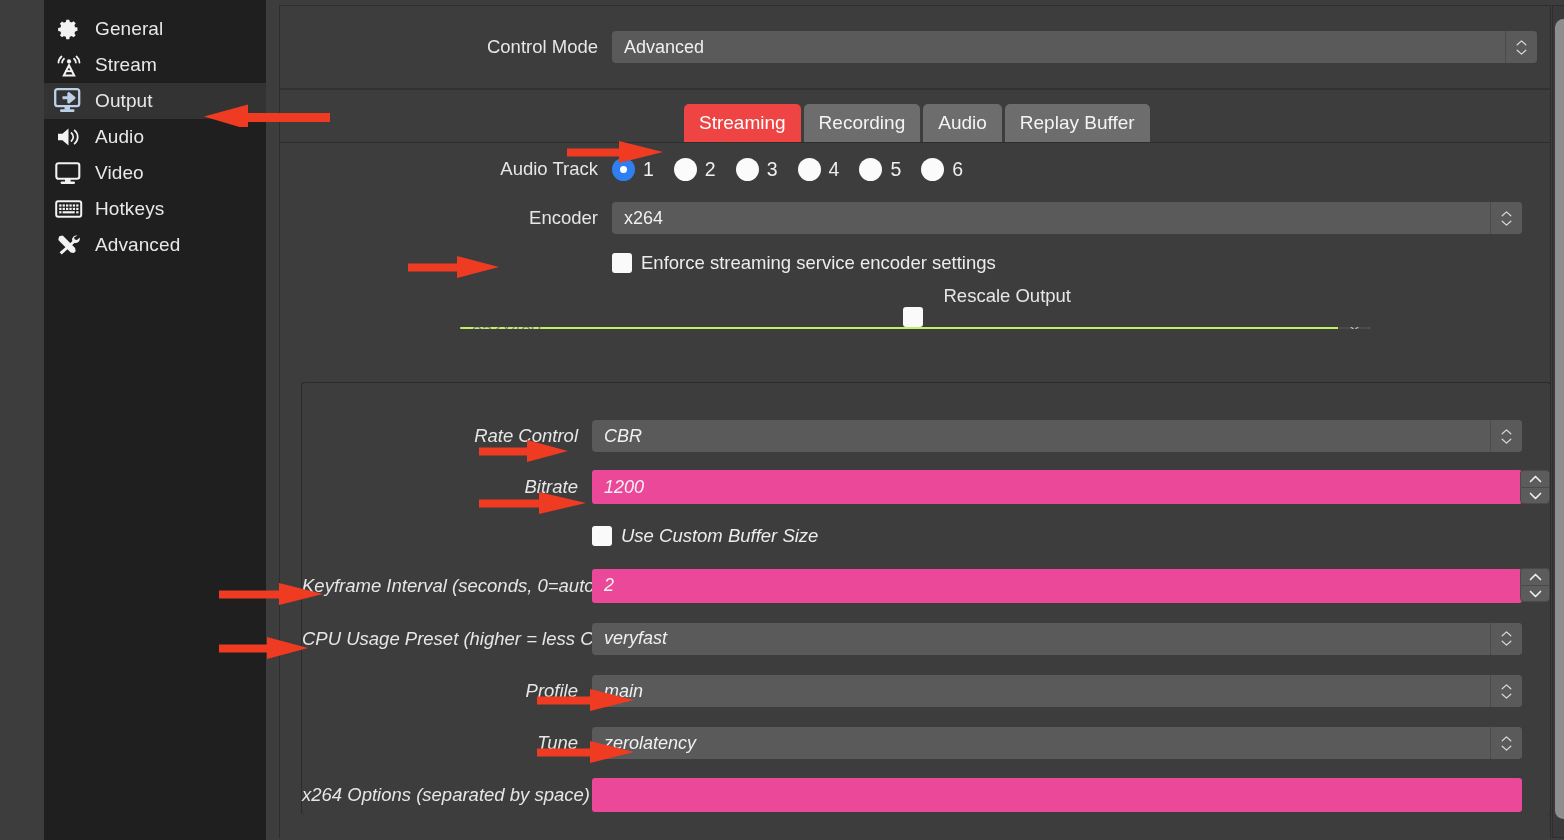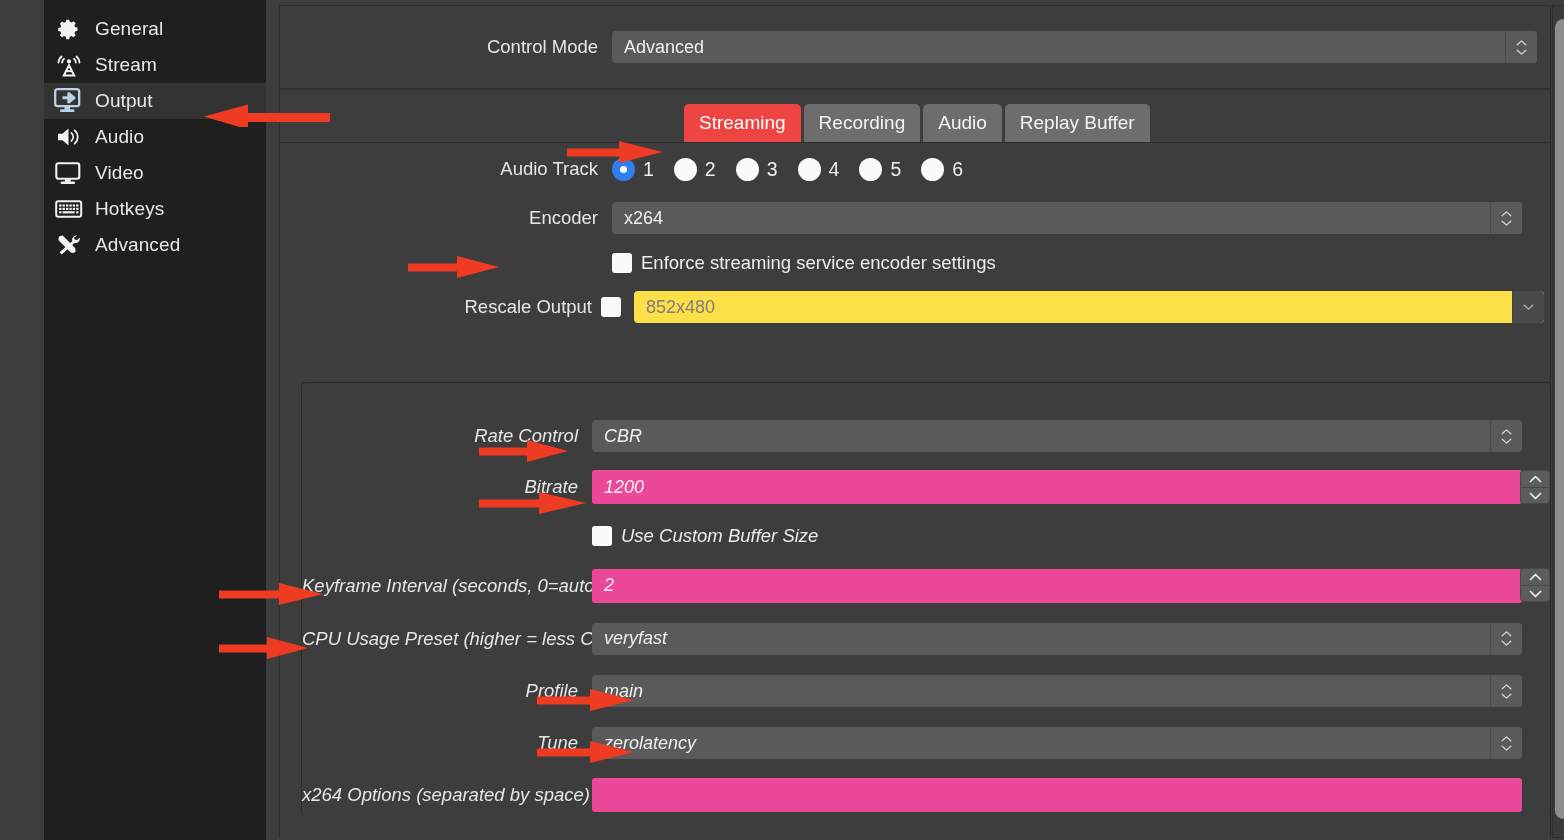--- a/index.html
+++ b/index.html
@@ -40,21 +40,21 @@
     flex: 0 0 auto; white-space: nowrap;
   }
 
   
   .combo {
     display: flex; align-items: center; height: 32px;
     background: #5a5a5a; border-radius: 4px; position: relative;
     color: #f0f0f0; font-size: 18px; overflow: hidden;
   }
   .combo .ctext { padding-left: 12px; flex: 1 1 auto; white-space: nowrap; }
-  .combo.disabled { background: #fde047; align-items: center; }
+  .combo.disabled { background: #bef264; align-items: center; }
   .combo.disabled .ctext { color: #7e7e7e; }
   .combo-btn {
     width: 32px; height: 32px; flex: 0 0 32px;
     border-left: 1px solid #4b4b4b;
     display: flex; flex-direction: column; align-items: center; justify-content: center;
     gap: 3px; background: #5a5a5a;
   }
   .combo.disabled .combo-btn { background: #4a4a4a; border-left-color: #444; }
   .chev { width: 11px; height: 6px; }
 
@@ -297,21 +297,21 @@
       </div>
     </div>
 
     <div class="row" style="height:44px; padding-left:332px;">
       <span style="display:flex; align-items:center;">
         <span class="cbox"></span>
         <span class="cb-lbl">Enforce streaming service encoder settings</span>
       </span>
     </div>
 
-    <div class="row" style="height:44px;">
+    <div class="row" style="height:44px;flex-direction:column;">
       <div class="lbl" style="width:312px;">Rescale Output</div>
       <span class="cbox" style="margin-left:9px; margin-right:13px;"></span>
       <div class="combo disabled" style="width:910px;">
         <span class="ctext">852x480</span>
         <span class="combo-btn">
           <svg class="chev" viewBox="0 0 12 7">
               <path d="M1 1.5L6 6l5-4.5" stroke="#b8b8b8" stroke-width="1.5" fill="none" stroke-linecap="round" stroke-linejoin="round"></path>
             </svg>
         </span>
       </div>

